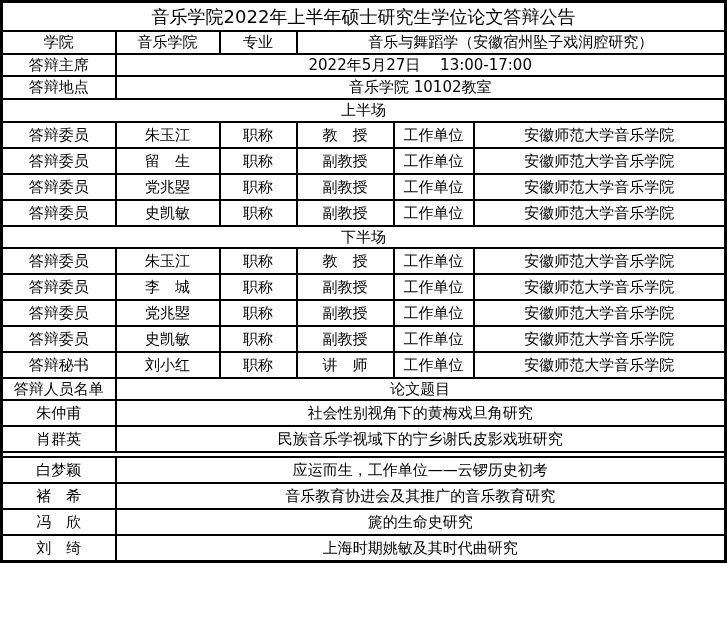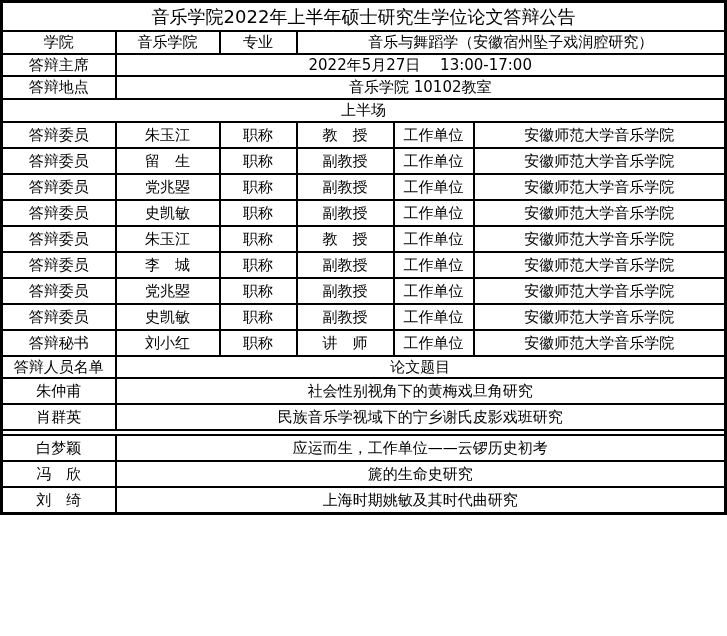--- a/index.html
+++ b/index.html
@@ -106,20 +106,23 @@
     </tr>
     <tr class="h26">
       <td>答辩委员</td>
       <td>史凯敏</td>
       <td>职称</td>
       <td>副教授</td>
       <td>工作单位</td>
       <td>安徽师范大学音乐学院</td>
     </tr>
 
+    <tr class="bold-row h22">
+      <td colspan="6">下半场</td>
+    </tr>
 
     <tr class="h26">
       <td>答辩委员</td>
       <td>朱玉江</td>
       <td>职称</td>
       <td>教　授</td>
       <td>工作单位</td>
       <td>安徽师范大学音乐学院</td>
     </tr>
     <tr class="h26">
@@ -171,20 +174,24 @@
 
     <tr class="spacer-row">
       <td colspan="6"></td>
     </tr>
 
     <tr class="h26">
       <td>白梦颖</td>
       <td colspan="5">应运而生，工作单位——云锣历史初考</td>
     </tr>
     <tr class="h26">
+      <td>褚　希</td>
+      <td colspan="5">音乐教育协进会及其推广的音乐教育研究</td>
+    </tr>
+    <tr class="h26">
       <td>冯　欣</td>
       <td colspan="5">篪的生命史研究</td>
     </tr>
     <tr class="h26">
       <td>刘　绮</td>
       <td colspan="5">上海时期姚敏及其时代曲研究</td>
     </tr>
 
   </tbody>
 </table>

